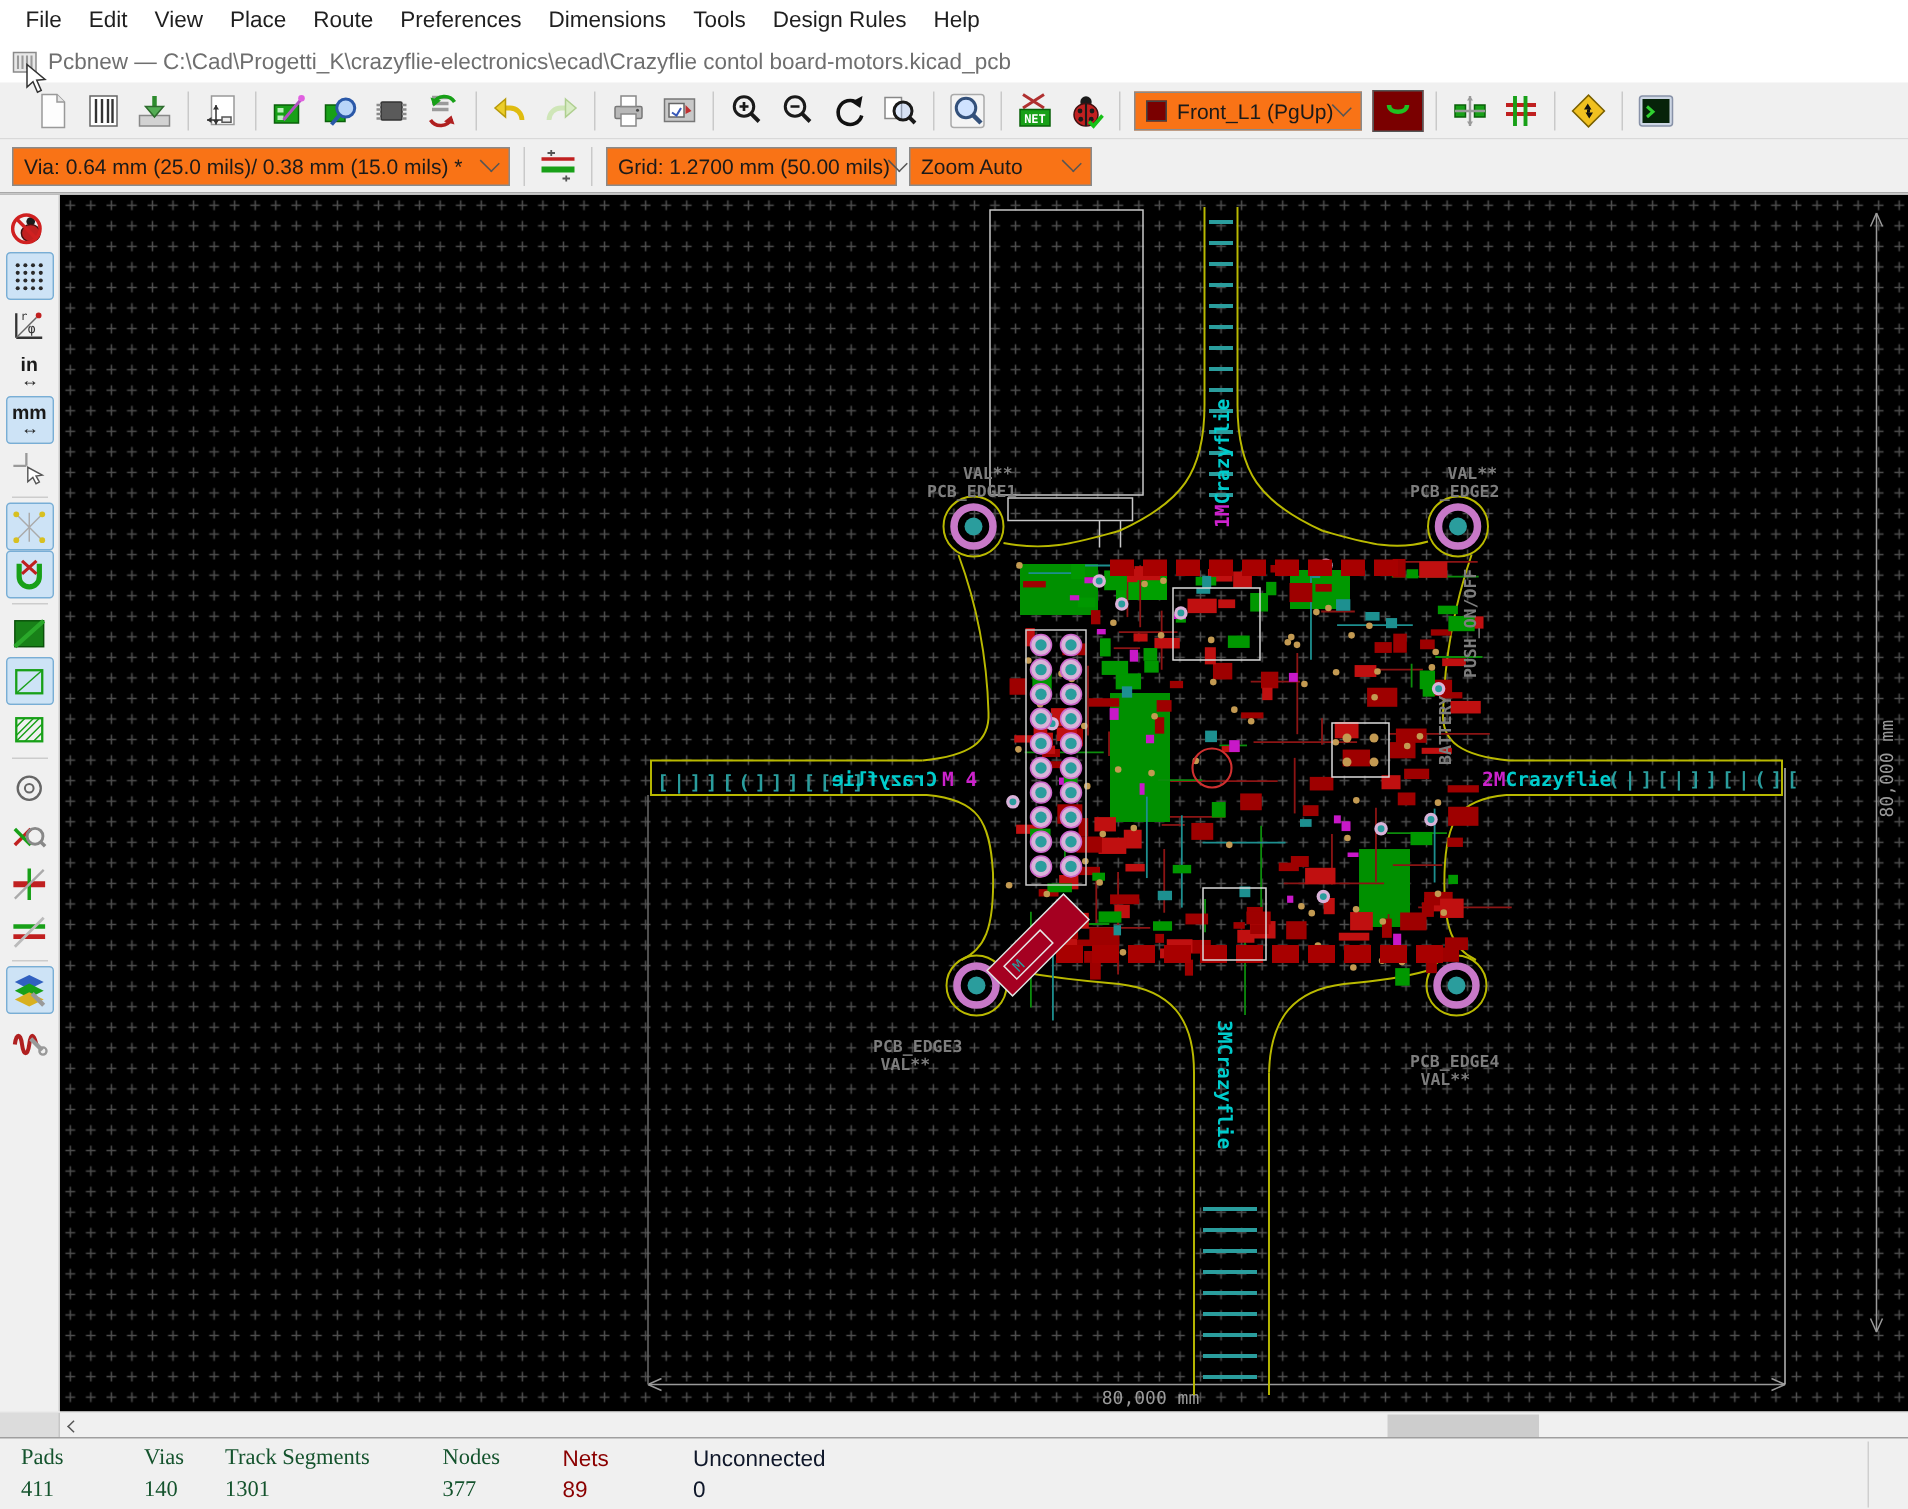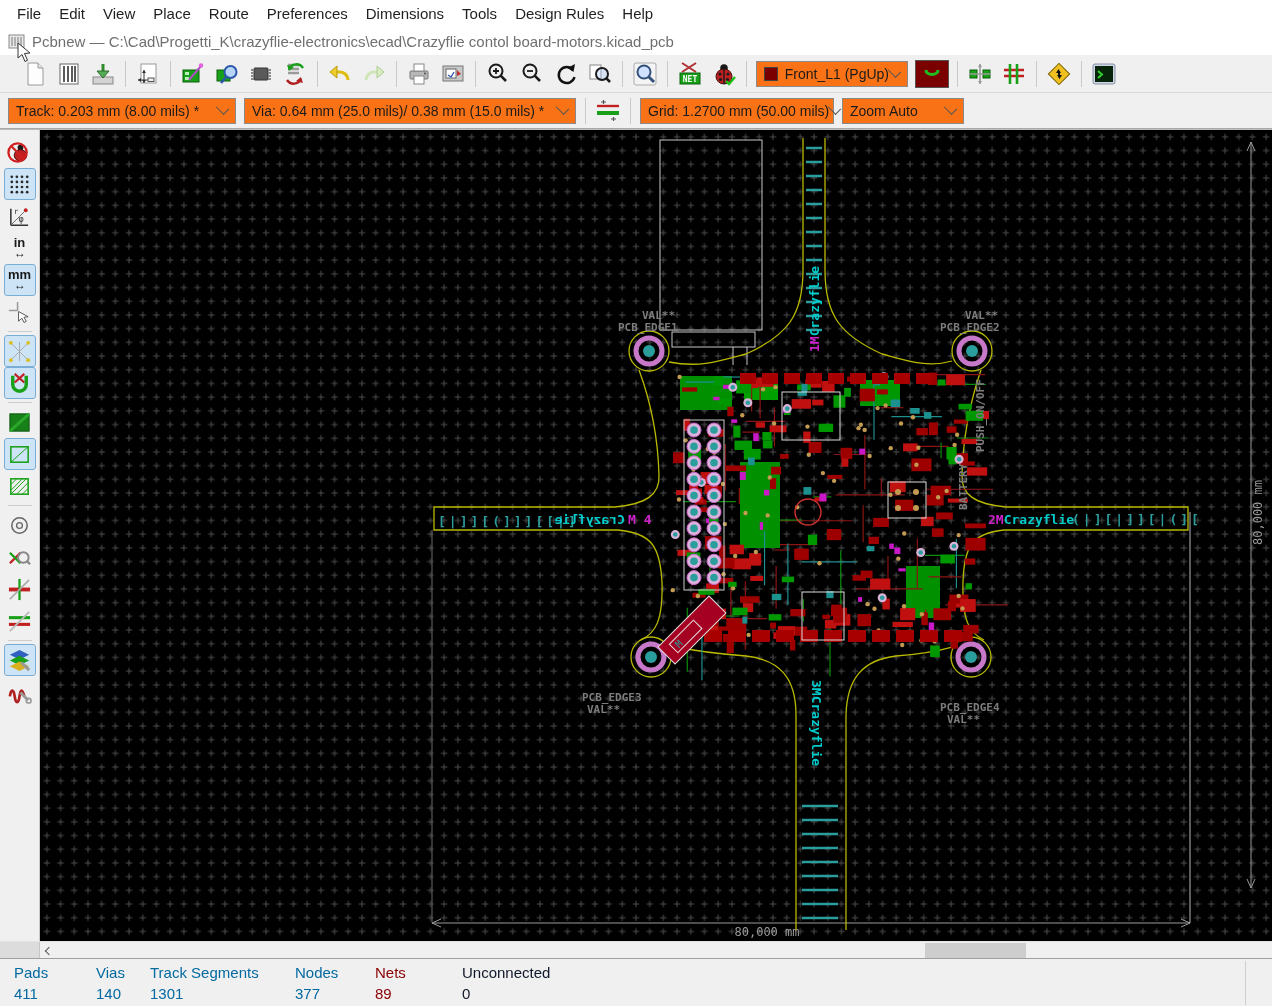--- a/index.html
+++ b/index.html
@@ -36,21 +36,21 @@
   
   #hscroll{position:relative;height:17px;background:#f0f0f0;border-top:1px solid #e3e3e3;}
   #hscroll .corner{position:absolute;left:0;top:0;width:40px;height:17px;background:#dcdcdc;border-right:1px solid #c6c6c6;}
   #hscroll .larrow{position:absolute;left:40px;top:0;width:18px;height:17px;display:flex;align-items:center;justify-content:center;}
   #hscroll .larrow i{width:6px;height:6px;border-left:1.5px solid #555;border-bottom:1.5px solid #555;transform:rotate(45deg);}
   #hscroll .thumb{position:absolute;left:925px;top:1px;width:101px;height:15px;background:#cdcdcd;}
   
   #statusbar{position:relative;height:49px;background:#f0f0f0;border-top:1px solid #9f9f9f;font-size:15px;}
   .sfield{position:absolute;top:5px;}
   .sfield .lab{display:block;margin-bottom:4px;}
-  .green{color:#0369a1;} .dred{color:#8b0000;} .navy{color:#0f172a;margin-left:22px;}
+  .green{color:#14532d;font-family:Liberation Serif, serif;} .dred{color:#8b0000;} .navy{color:#0f172a;margin-left:22px;}
   #statusbar .enddiv{position:absolute;right:26px;top:2px;bottom:2px;width:1px;background:#cfcfcf;}
   
   #cursor{position:absolute;left:16px;top:42px;z-index:50;}
   text{font-family:"DejaVu Sans Mono",monospace;}
 </style>
 </head>
 <body>
 
 <div id="win">
 
@@ -264,24 +264,20 @@
     <div class="tbtn">
         <svg viewBox="0 0 26 26">
           <rect x="2" y="3" width="22" height="20" rx="2" fill="#cdd6e4" stroke="#8892a8"></rect>
           <rect x="4" y="5" width="18" height="16" fill="#07230a"></rect>
           <path d="M7 10l4 3.5L7 17" stroke="#30d030" stroke-width="2" fill="none"></path>
         </svg>
       </div>
   </div>
 
   <div id="toolbar2" class="tbar">
-    <div class="combo" style="width:228px">
-      <span>Track: 0.203 mm (8.00 mils) *</span>
-      <span class="chev"></span>
-    </div>
     <div class="combo" style="width:332px">
       <span>Via: 0.64 mm (25.0 mils)/ 0.38 mm (15.0 mils) *</span>
       <span class="chev"></span>
     </div>
     <div class="tsep"></div>
     <div class="tbtn">
         <svg viewBox="0 0 26 26">
           <path d="M2 8h22" stroke="#c02020" stroke-width="2.4"></path>
           <path d="M2 15h22" stroke="#18a018" stroke-width="4"></path>
           <path d="M6 4h5M8.5 2v4M16 21h5M18.5 19v4" stroke="#555" stroke-width="1.2"></path>

